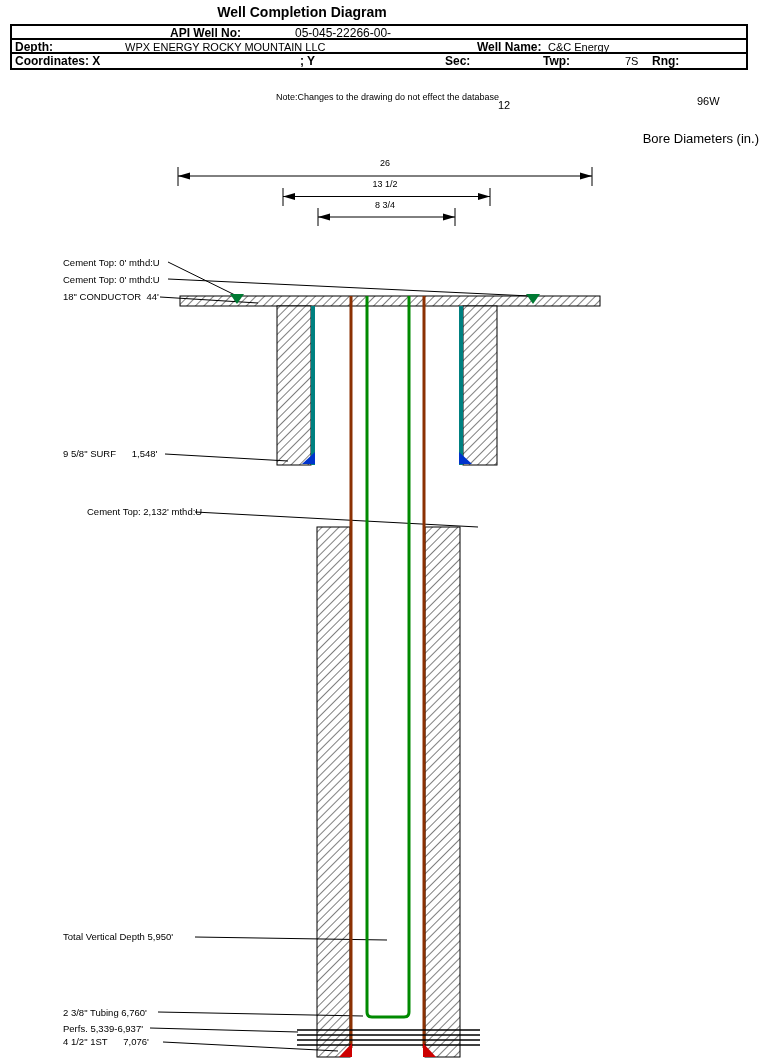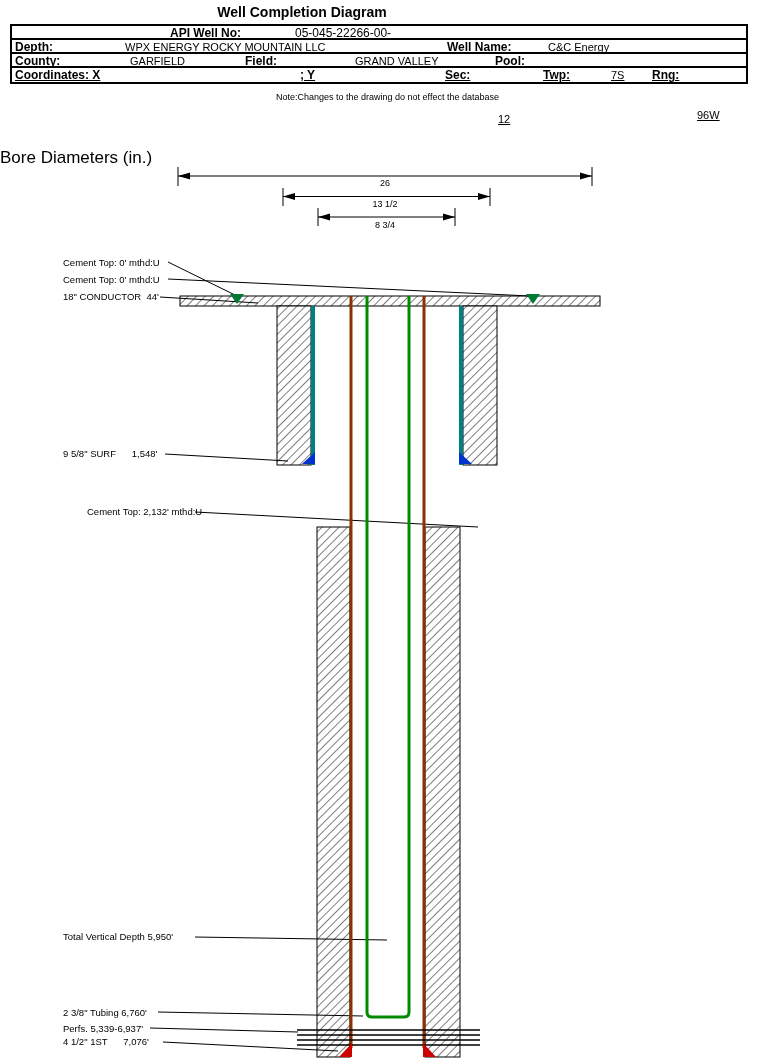--- a/index.html
+++ b/index.html
@@ -6,27 +6,27 @@
   html,body { background:#ffffff; }
   body { font-family:"Liberation Sans", sans-serif; color:#000; }
   .page { position:relative; width:759px; height:1063px; background:#fff; overflow:hidden; }
   .abs { position:absolute; }
 
   .page-title { top:4px; left:2px; width:600px; text-align:center; font-size:14px; font-weight:bold; }
 
   .hdr-table { top:24px; left:10px; width:738px; border:2px solid #000; background:#fff; }
   .hdr-row { position:relative; height:14px; border-bottom:2px solid #000; }
   .hdr-row:last-child { border-bottom:none; }
-  .hdr-row span { position:absolute; top:0; line-height:14px; font-size:11px; white-space:nowrap;text-decoration:underline; }
+  .hdr-row span { position:absolute; top:0; line-height:14px; font-size:11px; white-space:nowrap; }
   .hdr-row span.lbl { font-weight:bold; font-size:12px; }
 
   .note { top:92px; left:8px; width:759px; text-align:center; font-size:9px; }
-  .bore-title { top:148px; left:0; width:759px; text-align:left; font-size:17px; }
+  .bore-title { top:131px; left:0; width:759px; text-align:right; font-size:13px; }
 
-  .dim-label { left:335px; width:100px; text-align:center; font-size:9px;margin-top:20px; }
+  .dim-label { left:335px; width:100px; text-align:center; font-size:9px; }
   .dim-26   { top:158px; }
   .dim-135  { top:179px; }
   .dim-875  { top:200px; }
 
   .anno { left:63px; font-size:9.5px; white-space:pre; line-height:11px; }
   .anno-0 { top:257px; }
   .anno-1 { top:274px; }
   .anno-2 { top:291px; }
   .anno-3 { top:448px; }
   .anno-4 { top:506px;margin-left:24px; }
@@ -45,38 +45,30 @@
   <div class="abs page-title">Well Completion Diagram</div>
 
   <div class="abs hdr-table">
     <div class="hdr-row">
       <span class="lbl" style="left:158px;">API Well No:</span>
       <span style="left:283px; font-size:12px;">05-045-22266-00-</span>
     </div>
     <div class="hdr-row">
       <span class="lbl" style="left:3px;">Depth:</span>
       <span style="left:113px;">WPX ENERGY ROCKY MOUNTAIN LLC</span>
-      <span class="lbl" style="left:435px;">Well Name:</span>
+      <span class="lbl" style="left:465px;">Well Name:</span>
       <span style="left:536px;">C&amp;C Energy</span>
-    </div>
-    <div class="hdr-row">
-      <span class="lbl" style="left:3px;">County:</span>
-      <span style="left:118px;">GARFIELD</span>
-      <span class="lbl" style="left:233px;">Field:</span>
-      <span style="left:343px;">GRAND VALLEY</span>
-      <span class="lbl" style="left:483px;">Pool:</span>
-      <span style="left:540px;"></span>
     </div>
     <div class="hdr-row">
       <span class="lbl" style="left:3px;">Coordinates: X</span>
       <span style="left:288px; font-weight:bold; font-size:12px;">; Y</span>
       <span class="lbl" style="left:433px;">Sec:</span>
       <span style="left:486px;margin-top:44px;">12</span>
       <span class="lbl" style="left:531px;">Twp:</span>
-      <span style="left:599px;">7S</span>
+      <span style="left:613px;">7S</span>
       <span class="lbl" style="left:640px;">Rng:</span>
       <span style="left:685px;margin-top:40px;">96W</span>
     </div>
   </div>
 
   <div class="abs note">Note:Changes to the drawing do not effect the database</div>
 
   <div class="abs bore-title">Bore Diameters (in.)</div>
 
   <div class="abs dim-label dim-26">26</div>

